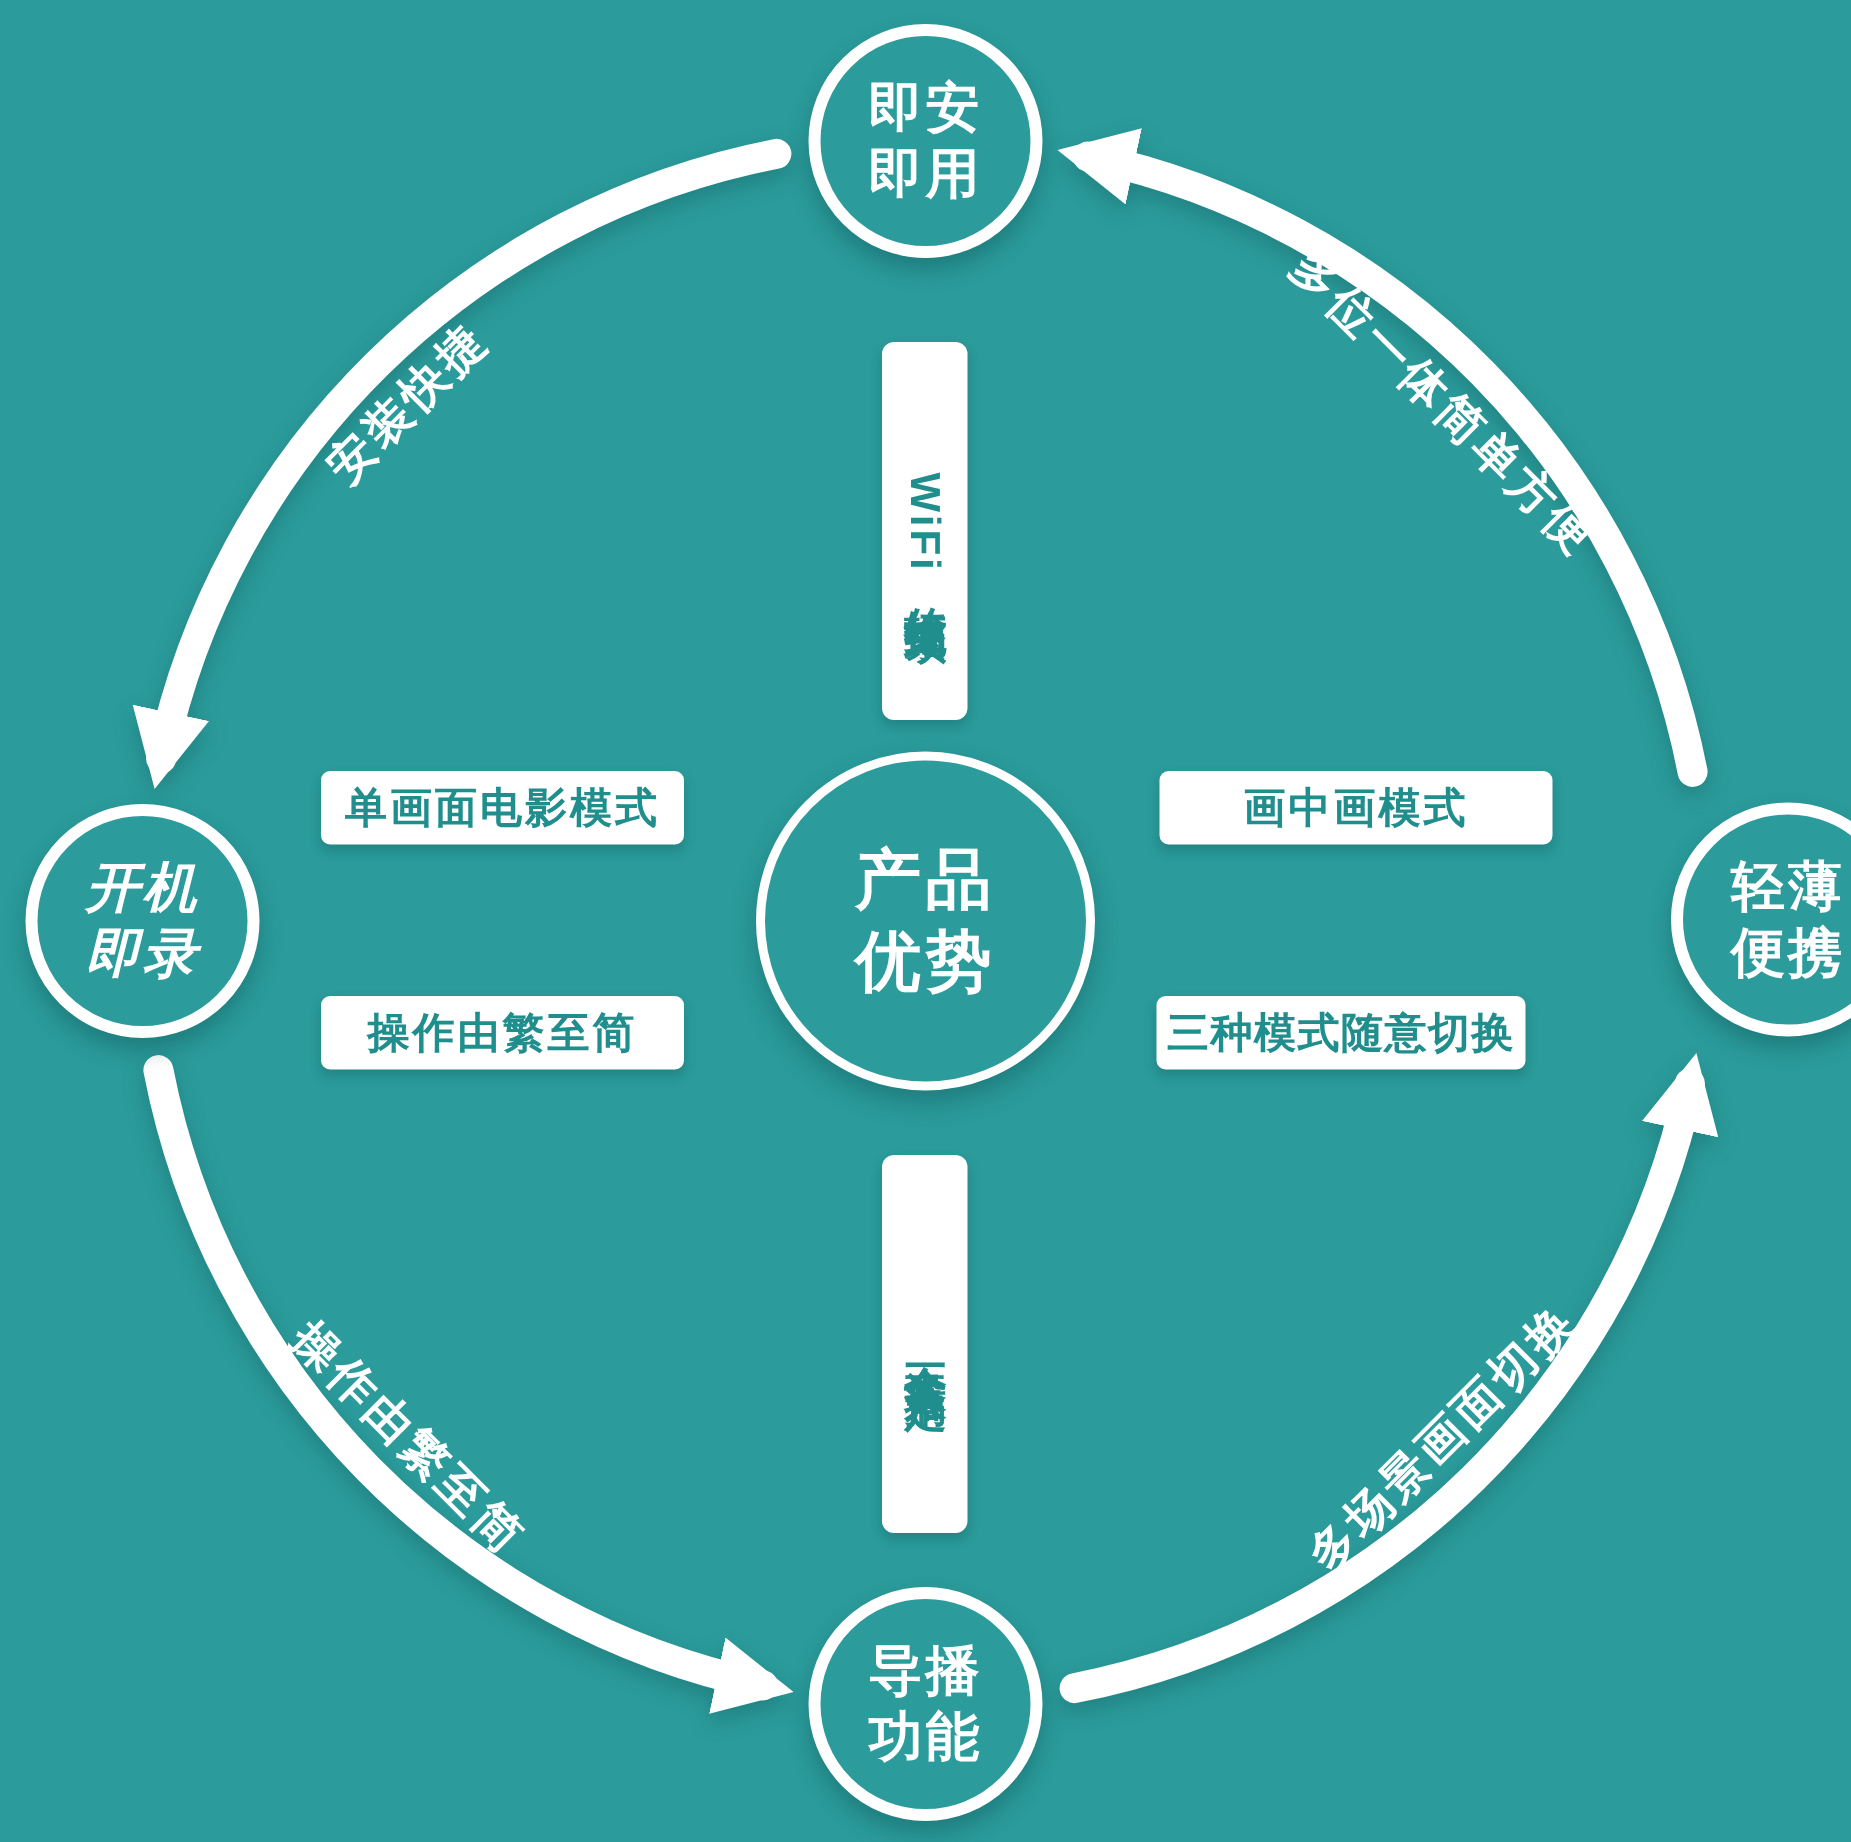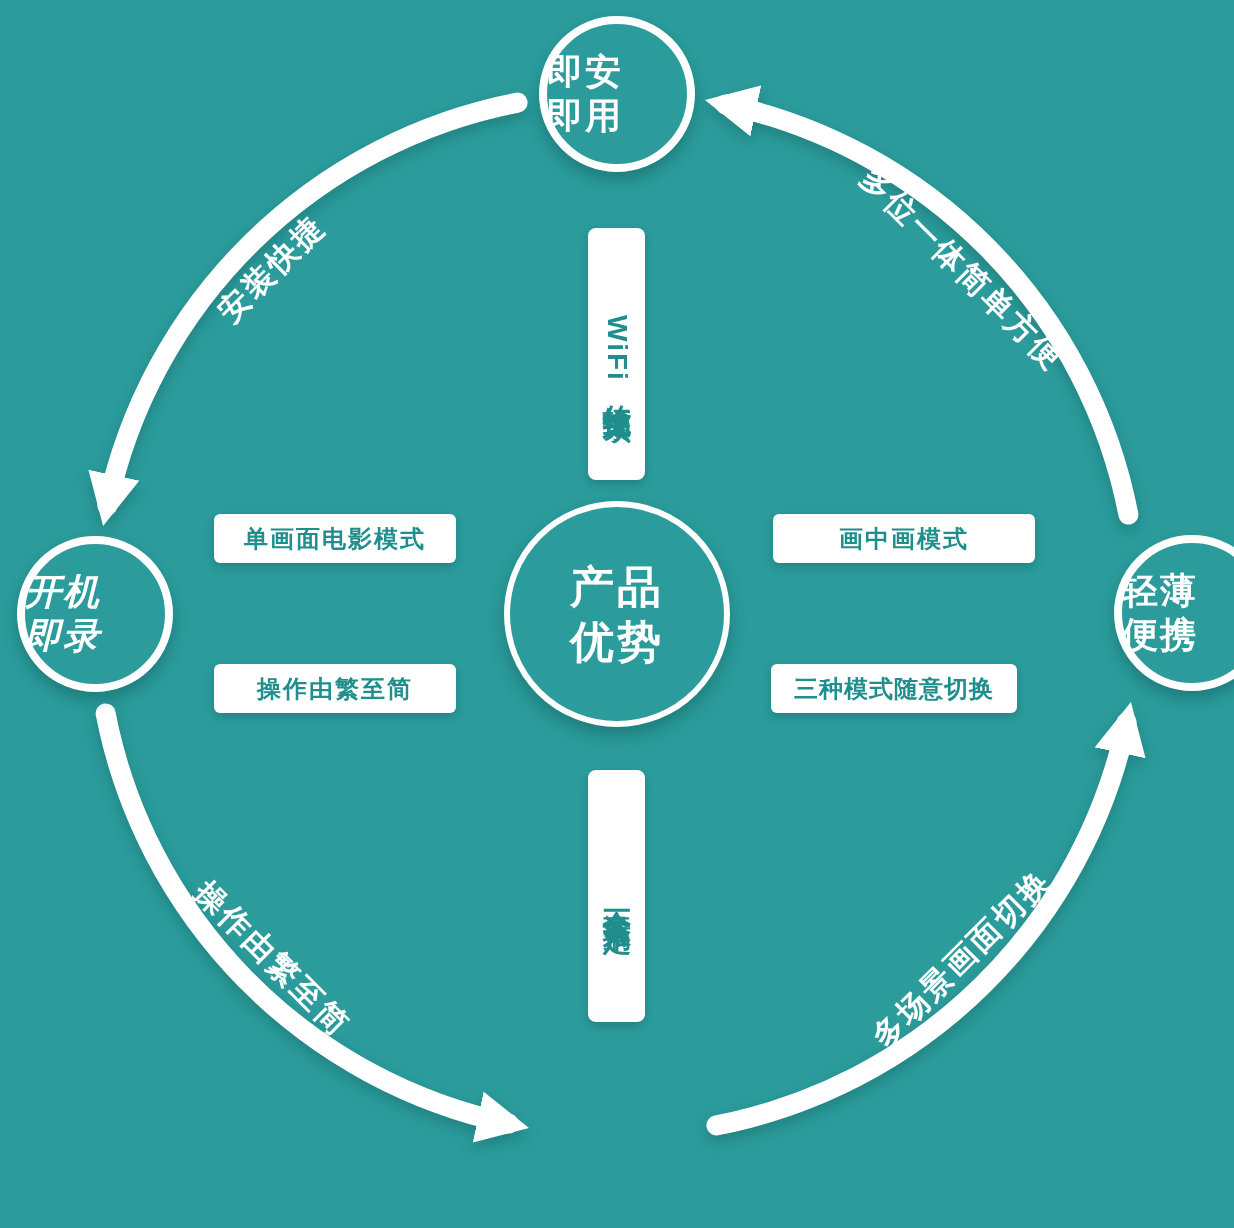--- a/index.html
+++ b/index.html
@@ -20,21 +20,21 @@
     position:absolute;left:0;top:0;width:1234px;height:1228px;
     filter:drop-shadow(0 6px 7px rgba(10,70,70,0.30));
   }
   .node{
     position:absolute;
     width:156px;height:156px;
     box-sizing:border-box;
     border:8px solid var(--band);
     border-radius:50%;
     background:var(--background);
-    display:flex;align-items:center;justify-content:flex-start;
+    display:flex;align-items:center;justify-content:center;
     text-align:center;
     color:var(--node-text);
     font-weight:bold;font-size:36px;line-height:1.22;letter-spacing:2px;
     white-space:pre-line;
     box-shadow:0 8px 14px rgba(10,70,70,0.35);
   }
   .node.top{left:539px;top:16px;}
   .node.left{left:17px;top:536px;font-style:italic;}
   .node.right{left:1114px;top:535px;}
   .node.bottom{left:539px;top:1058px;}
@@ -61,21 +61,21 @@
   }
   .arc-label.tl{left:272px;top:269px;transform:translate(-50%,-50%) rotate(-45deg);}
   .arc-label.tr{left:962px;top:269px;transform:translate(-50%,-50%) rotate(45deg);}
   .arc-label.bl{left:272px;top:959px;transform:translate(-50%,-50%) rotate(45deg);}
   .arc-label.br{left:962px;top:959px;transform:translate(-50%,-50%) rotate(-45deg);}
   .pill{
     position:absolute;
     box-sizing:border-box;
     background:#FFFFFF;
     color:var(--pill-text);
-    font-weight:bold;font-size:24px;letter-spacing:2px;
+    font-weight:bold;font-size:28px;letter-spacing:2px;
     border-radius:6px;
     display:flex;align-items:center;justify-content:center;
     box-shadow:0 4px 8px rgba(10,70,70,0.28);
   }
   .pill.h{height:49px;}
   .pill.left-top{left:214px;top:514px;width:242px;}
   .pill.left-bottom{left:214px;top:664px;width:242px;}
   .pill.right-top{left:773px;top:514px;width:262px;}
   .pill.right-bottom{left:771px;top:664px;width:246px;letter-spacing:1px;}
   .pill.vertical{
@@ -117,20 +117,24 @@
 即用</span>
   </div>
   <div class="node left">
     <span>开机
 即录</span>
   </div>
   <div class="node right">
     <span>轻薄
 便携</span>
   </div>
+  <div class="node bottom">
+    <span>导播
+功能</span>
+  </div>
 
   <div class="center-circle">
     <span>产品
 优势</span>
   </div>
 
   <div class="pill vertical top-vertical">WiFi传输拒绝繁琐</div>
   <div class="pill vertical bottom-vertical">全套设备一人搞定</div>
 
   <div class="pill h left-top">单画面电影模式</div>

